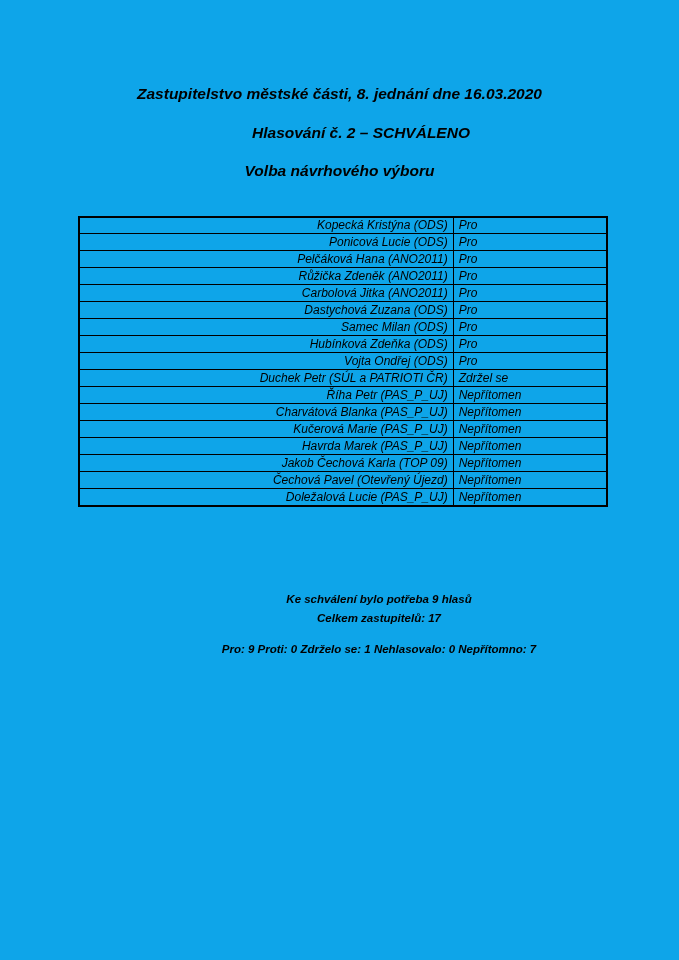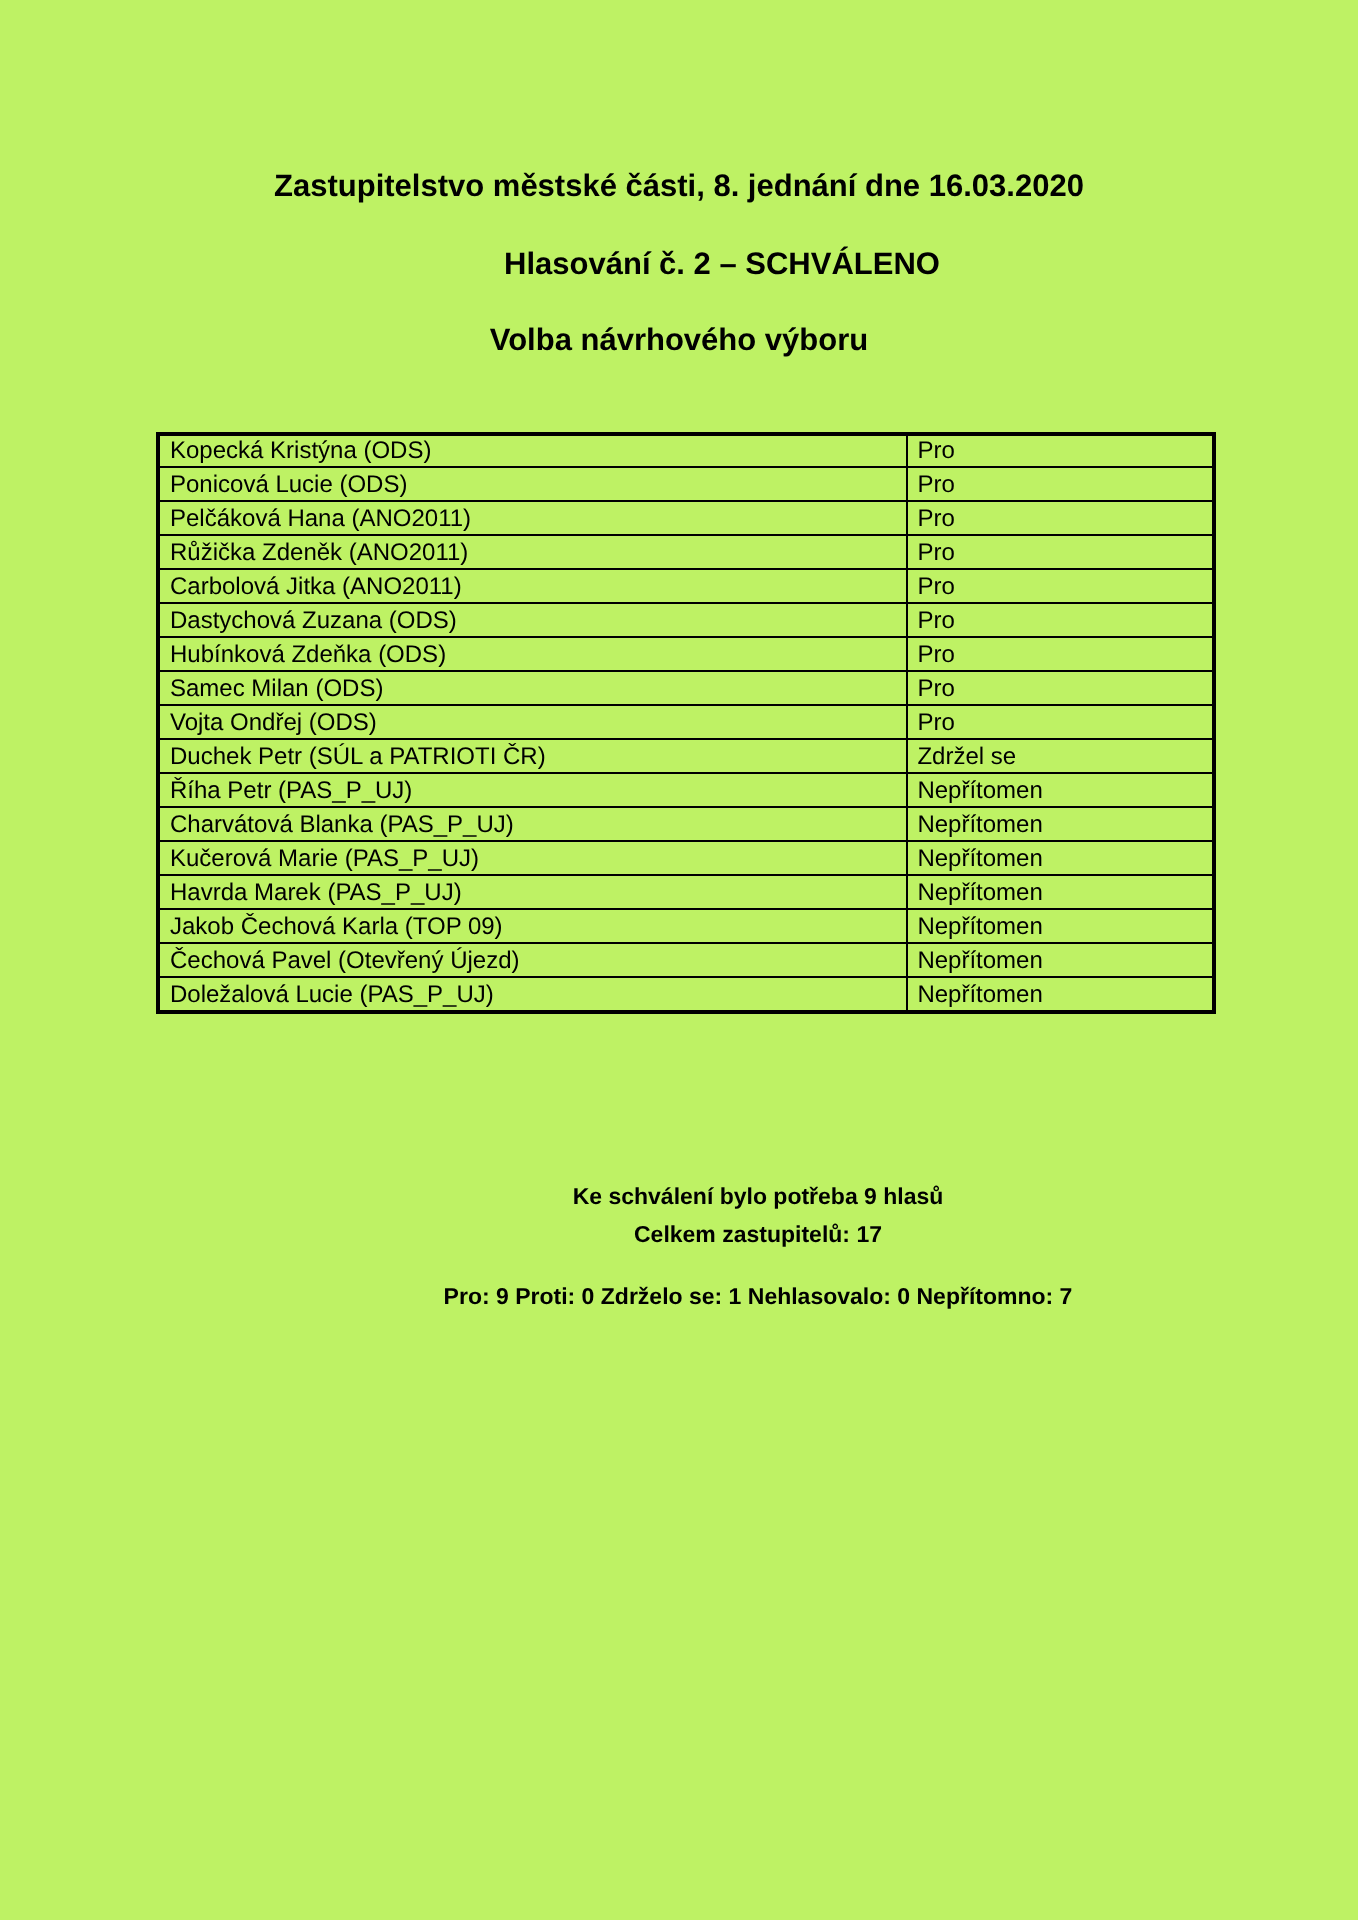--- a/index.html
+++ b/index.html
@@ -4,24 +4,25 @@
 <style>
   * { margin: 0; padding: 0; box-sizing: border-box; }
   html, body {
     width: 679px;
     background: #ffffff;
   }
   .page {
     position: relative;
     width: 679px;
     height: 960px;
-    background: #bef264;
+    background: #0ea5e9;
     font-family: "Liberation Sans", sans-serif;
     color: #000000;
     overflow: hidden;
+    font-style: italic;
   }
   .doc-title {
     text-align: center;
     font-weight: bold;
     font-size: 15.5px;
     line-height: 1;
   }
   .doc-title.t1 { padding-top: 86px; }
   .doc-title.t2 { padding-top: 23px; padding-left: 43px; }
   .doc-title.t3 { padding-top: 23px; }
@@ -35,21 +36,21 @@
   }
   table.vote-table td {
     border: 1px solid #000000;
     font-size: 12px;
     height: 17px;
     padding: 0 5px;
     vertical-align: middle;
     white-space: nowrap;
     overflow: hidden;
   }
-  table.vote-table td.member-col { width: 365px; }
+  table.vote-table td.member-col { width: 365px; text-align: right; }
   table.vote-table td.vote-col   { width: 150px; }
   .summary {
     margin-left: 79px;
     font-weight: bold;
     font-size: 11.5px;
     line-height: 1;
     text-align: center;
   }
   .summary.s1 { margin-top: 87px; }
   .summary.s2 { margin-top: 8px; }
@@ -86,25 +87,25 @@
         </tr>
         <tr>
           <td class="member-col">Carbolová Jitka (ANO2011)</td>
           <td class="vote-col">Pro</td>
         </tr>
         <tr>
           <td class="member-col">Dastychová Zuzana (ODS)</td>
           <td class="vote-col">Pro</td>
         </tr>
         <tr>
-          <td class="member-col">Hubínková Zdeňka (ODS)</td>
+          <td class="member-col">Samec Milan (ODS)</td>
           <td class="vote-col">Pro</td>
         </tr>
         <tr>
-          <td class="member-col">Samec Milan (ODS)</td>
+          <td class="member-col">Hubínková Zdeňka (ODS)</td>
           <td class="vote-col">Pro</td>
         </tr>
         <tr>
           <td class="member-col">Vojta Ondřej (ODS)</td>
           <td class="vote-col">Pro</td>
         </tr>
         <tr>
           <td class="member-col">Duchek Petr (SÚL a PATRIOTI ČR)</td>
           <td class="vote-col">Zdržel se</td>
         </tr>

